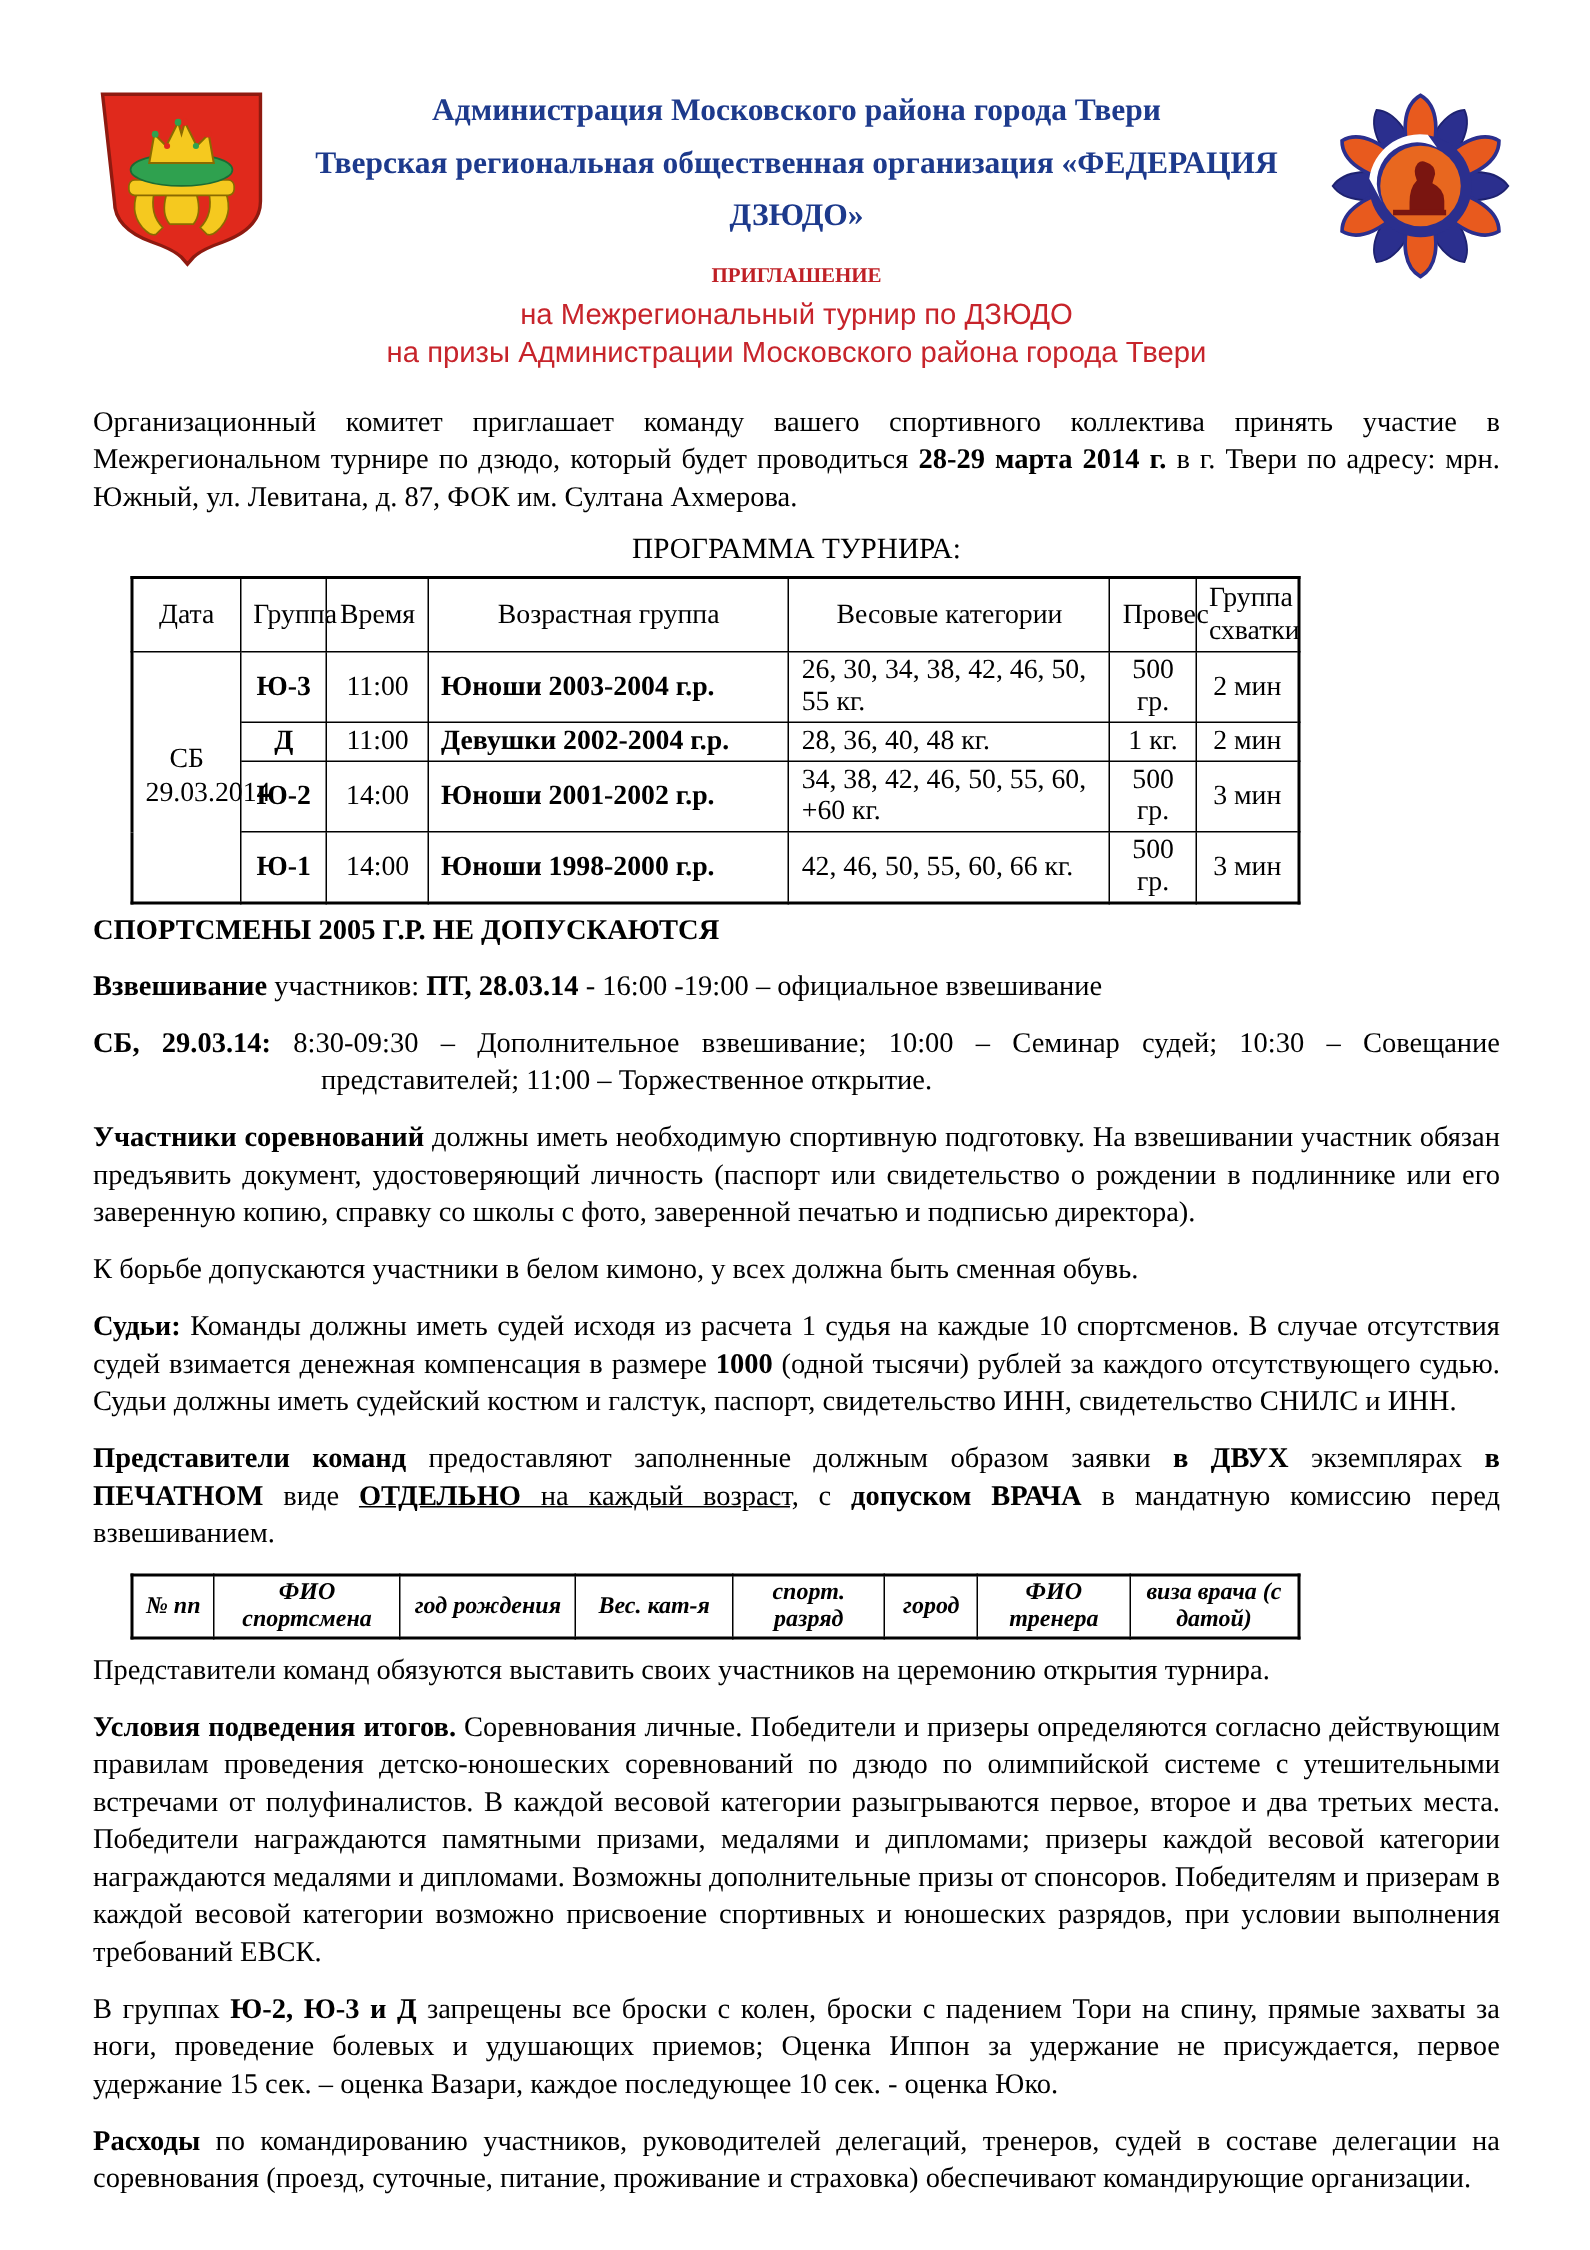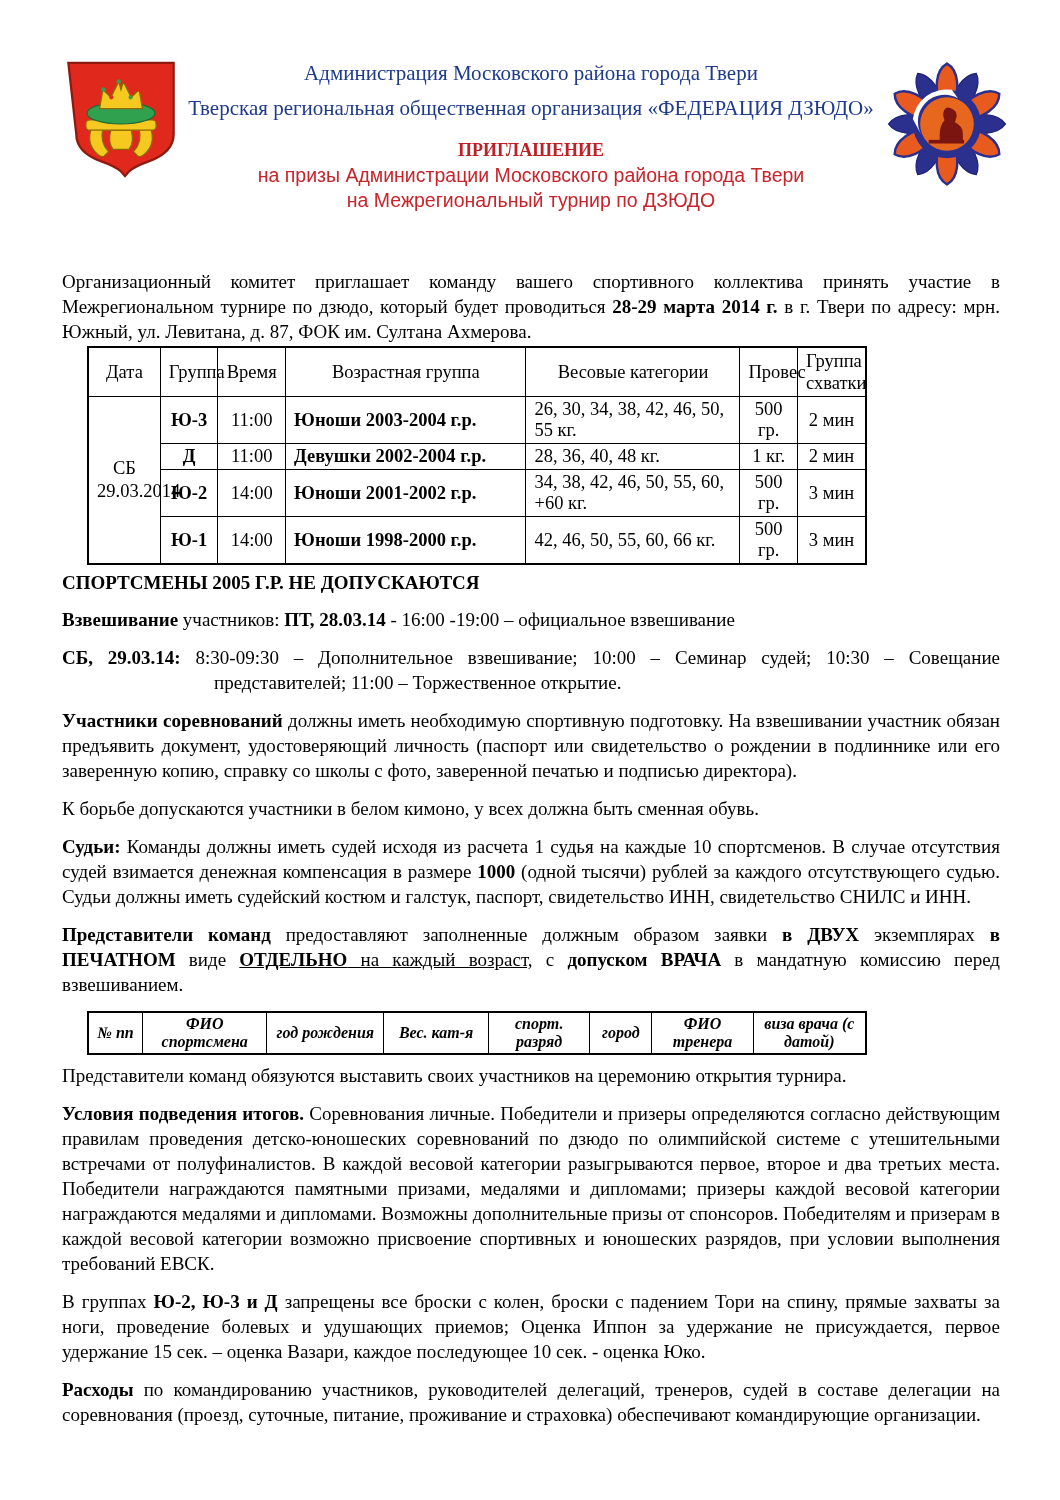--- a/index.html
+++ b/index.html
@@ -9,23 +9,23 @@
     font-family:"Liberation Serif","DejaVu Serif",serif;
     color:#000; font-size:19px; overflow:hidden;
   }
   .page { padding:56px 60px 0 62px; }
 
   
   .doc-header { position:relative; min-height:200px; }
   .logo-left { position:absolute; left:2px; top:4px; width:114px; height:120px; }
   .logo-right { position:absolute; right:-8px; top:6px; width:122px; height:124px; }
   .org-lines { text-align:center; margin:0 115px; }
-  .org-line { color:#1d3a8c; font-weight:normal; font-size:21px; line-height:35px; }
+  .org-line { color:#1d3a8c; font-weight:bold; font-size:21px; line-height:35px; }
   .title-block { text-align:center; margin-top:11px; }
-  .doc-title { color:#bf2026; font-weight:bold; font-size:18px; line-height:26px; }
+  .doc-title { color:#bf2026; font-weight:bold; font-size:14px; line-height:26px; }
   .doc-subtitle { color:#c7242b; font-family:"Liberation Sans",sans-serif; font-size:19.5px; line-height:24.5px; }
 
   
   .para { margin-top:13px; line-height:25px; }
   .justify { text-align:justify; }
   .hang { padding-left:152px; text-indent:-152px; }
   .b { font-weight:bold; }
   .u { text-decoration:underline; }
 
   .program-title { font-weight:normal; font-size:19.5px; text-align:center; margin:12px 0 6px 0; }
@@ -89,27 +89,28 @@
         <path d="M3 -13 q5 1.5 5 6.5 l-1.5 5 q6.5 3 6.5 9.5 l0 6 h-19 l0 -5 q0 -8 4 -12 q-2.5 -6 0.5 -9.5 q2 -1.8 4.5 -0.5 Z" fill="#7a1510"></path>
         <rect x="-15" y="13" width="29" height="3" fill="#7a1510"></rect>
       </svg>
     </div>
     <div class="org-lines">
       <div class="org-line">Администрация Московского района города Твери</div>
       <div class="org-line">Тверская региональная общественная организация «ФЕДЕРАЦИЯ ДЗЮДО»</div>
     </div>
     <div class="title-block">
       <div class="doc-title">ПРИГЛАШЕНИЕ</div>
+      <div class="doc-subtitle">на Межрегиональный турнир по ДЗЮДО</div>
       <div class="doc-subtitle">на призы Администрации Московского района города Твери</div>
-      <div class="doc-subtitle">на Межрегиональный турнир по ДЗЮДО</div>
     </div>
   </header>
 
   <p class="para justify"><span>Организационный комитет приглашает команду вашего спортивного коллектива принять участие в Межрегиональном турнире по дзюдо, который будет проводиться </span><span class="b">28-29 марта 2014 г.</span><span> в г. Твери по адресу: мрн. Южный, ул. Левитана, д. 87, ФОК им. Султана Ахмерова.</span></p>
 
+  <h3 class="program-title">ПРОГРАММА ТУРНИРА:</h3>
 
   <table class="doc-table program-table">
     <colgroup>
       <col style="width:9.3%">
         <col style="width:7.4%">
         <col style="width:8.7%">
         <col style="width:30.9%">
         <col style="width:27.5%">
         <col style="width:7.4%">
         <col style="width:8.8%">

